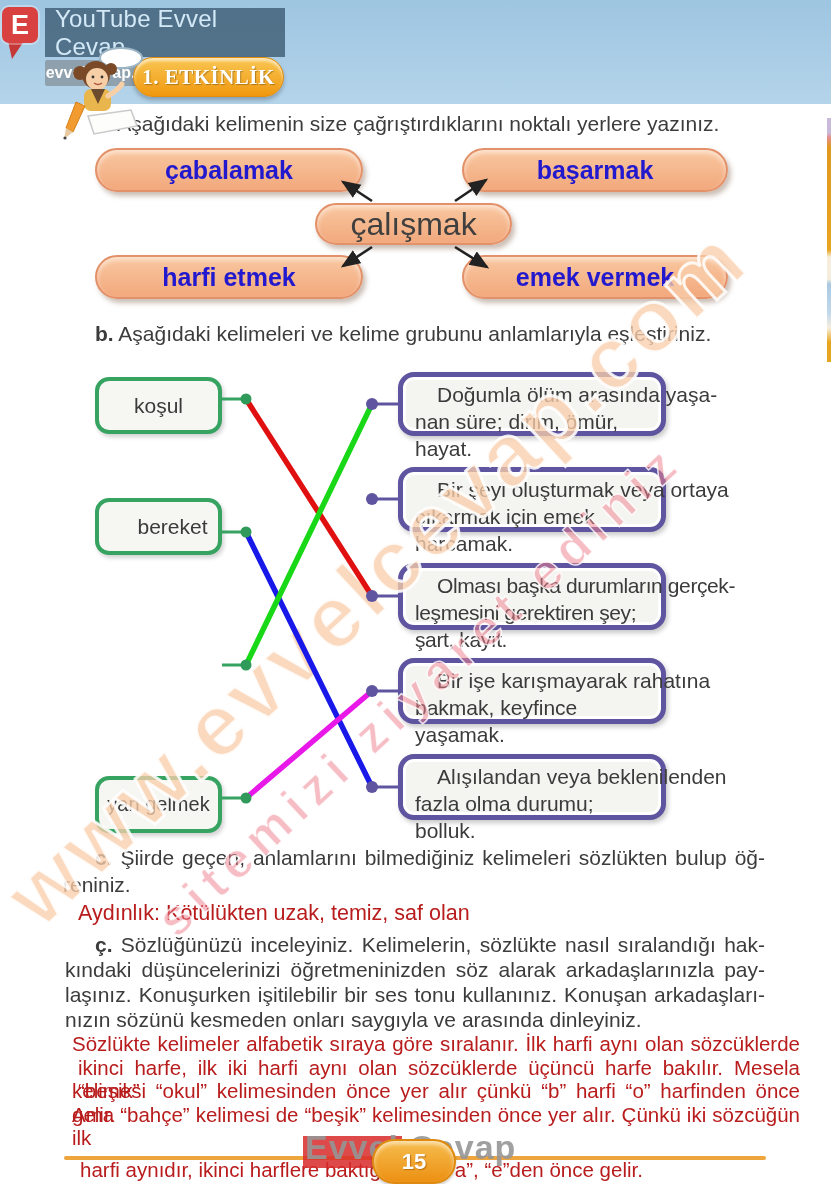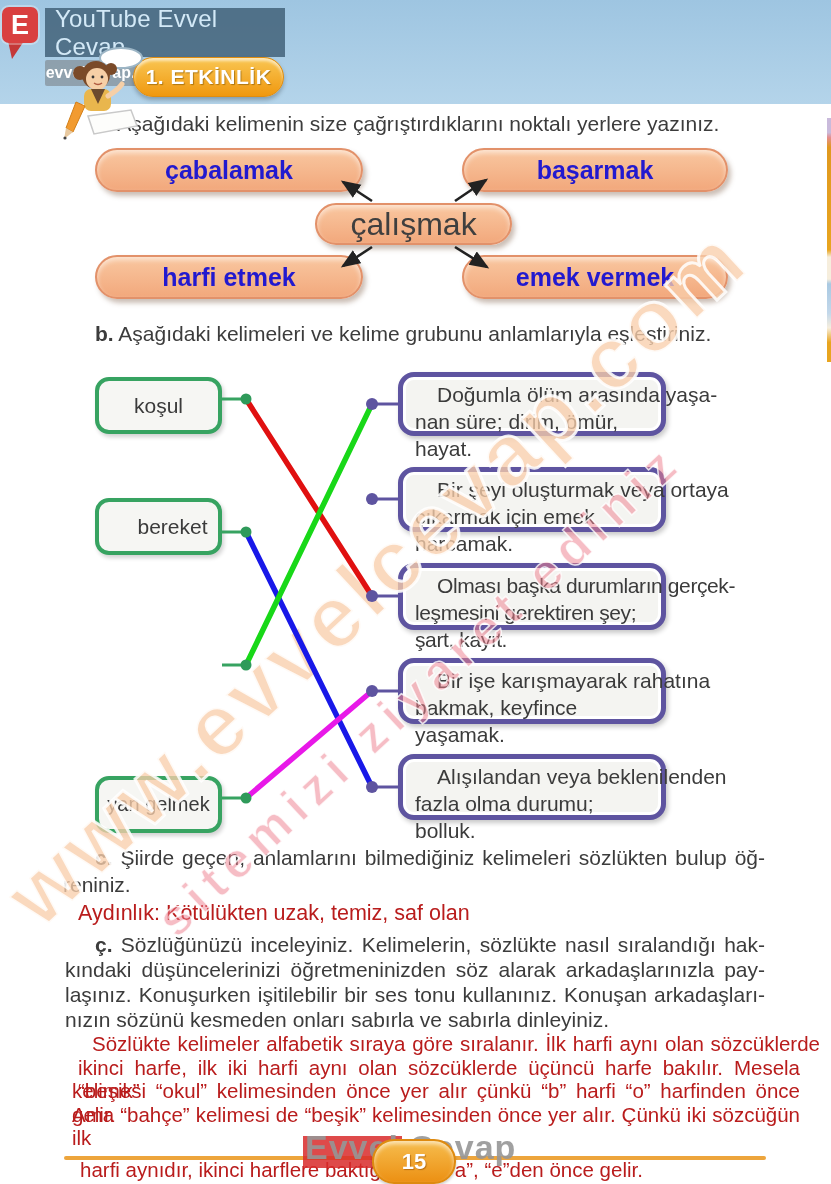--- a/index.html
+++ b/index.html
@@ -22,21 +22,21 @@
            box-shadow:0 0 0 2px rgba(255,255,255,.3);}
   .e-tail{position:absolute;left:8px;top:41px;width:0;height:0;z-index:3;
           border-left:4px solid transparent;border-right:12px solid transparent;
           border-top:18px solid #c43838;}
   .activity-btn{position:absolute;left:133px;top:57px;width:151px;height:40px;z-index:3;
                 border-radius:20px;background:linear-gradient(#f9c653,#f0980f);
                 border:1px solid #e08d10;
                 box-shadow:0 3px 4px rgba(0,0,0,.25), inset 0 3px 3px rgba(255,255,255,.6);
                 display:flex;align-items:center;justify-content:center;
                 color:#fff;font-weight:bold;font-size:21px;letter-spacing:.5px;
-                text-shadow:1px 1px 1px rgba(120,80,0,.55);}
+                text-shadow:1px 1px 1px rgba(120,80,0,.55);font-family:Liberation Serif, serif;}
   .mascot{position:absolute;left:58px;top:44px;z-index:5;}
   .edge-strip{position:absolute;right:0;top:118px;width:4px;height:244px;z-index:2;
     background:linear-gradient(#c9badb 0%,#c9badb 6%,#e58e8e 8%,#e0991f 12%,#e8a51f 54%,
                #f6eedd 57%,#f6eedd 66%,#a9c9e2 68%,#c3d8ea 80%,#f6eedd 86%,#e8a51f 92%,#e8a51f 100%);}
 
   
   .txt{position:absolute;font-size:21px;color:#3c3c3c;}
   .b{font-weight:bold;}
   .jl{text-align:justify;text-align-last:justify;}
 
@@ -235,23 +235,23 @@
   </div>
   <div class="txt" style="left:63px;top:873px;width:700px;">reniniz.</div>
   <div class="txt red" style="left:78px;top:901px;width:700px;font-size:21.5px;">Aydınlık: Kötülükten uzak, temiz, saf olan</div>
 
   <div class="txt jl" style="left:65px;top:932px;width:700px;text-indent:30px;line-height:25px;">
     <span class="b">ç.</span>
     <span>Sözlüğünüzü inceleyiniz. Kelimelerin, sözlükte nasıl sıralandığı hak-</span>
   </div>
   <div class="txt jl" style="left:65px;top:957px;width:700px;line-height:25px;">kındaki düşüncelerinizi öğretmeninizden söz alarak arkadaşlarınızla pay-</div>
   <div class="txt jl" style="left:65px;top:982px;width:700px;line-height:25px;">laşınız. Konuşurken işitilebilir bir ses tonu kullanınız. Konuşan arkadaşları-</div>
-  <div class="txt" style="left:65px;top:1007px;width:700px;line-height:25px;">nızın sözünü kesmeden onları sabırla ve sabırla dinleyiniz.</div>
-
-  <div class="txt red rline jl" style="left:72px;top:1032px;width:728px;margin-left:20px;">Sözlükte kelimeler alfabetik sıraya göre sıralanır. İlk harfi aynı olan sözcüklerde</div>
+  <div class="txt" style="left:65px;top:1007px;width:700px;line-height:25px;">nızın sözünü kesmeden onları saygıyla ve arasında dinleyiniz.</div>
+
+  <div class="txt red rline jl" style="left:72px;top:1032px;width:728px;">Sözlükte kelimeler alfabetik sıraya göre sıralanır. İlk harfi aynı olan sözcüklerde</div>
   <div class="txt red rline jl" style="left:78px;top:1055.5px;width:722px;">ikinci harfe, ilk iki harfi aynı olan sözcüklerde üçüncü harfe bakılır. Mesela “beşik”</div>
   <div class="txt red rline jl" style="left:72px;top:1079px;width:728px;">kelimesi “okul” kelimesinden önce yer alır çünkü “b” harfi “o” harfinden önce gelir.</div>
   <div class="txt red rline jl" style="left:72px;top:1102.5px;width:728px;">Ama “bahçe” kelimesi de “beşik” kelimesinden önce yer alır. Çünkü iki sözcüğün ilk</div>
   <div class="txt red rline" style="left:80px;top:1126px;width:720px;margin-top:32px;">harfi aynıdır, ikinci harflere baktığımızda “a”, “e”den önce gelir.</div>
 
   <div class="frule"></div>
   <div class="flogo-red"></div>
   <div class="flogo">Evvel Cevap</div>
   <div class="pill">
     <span>15</span>

